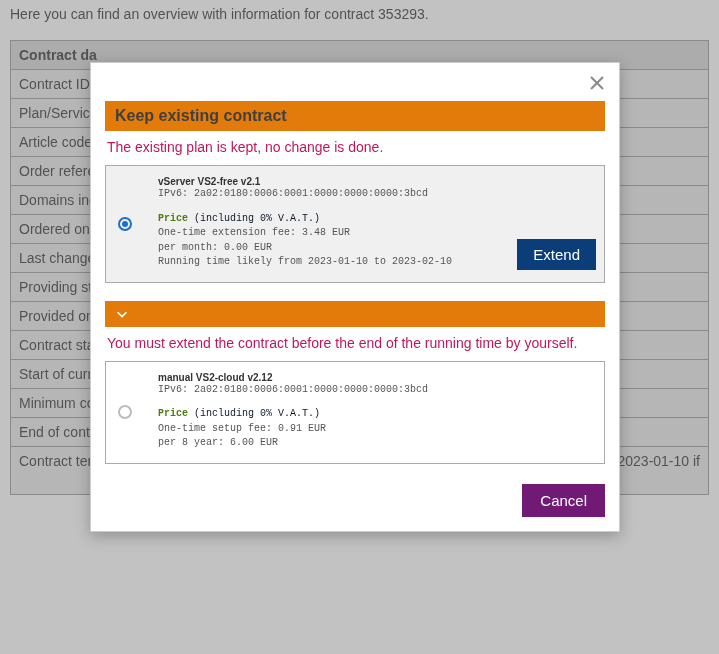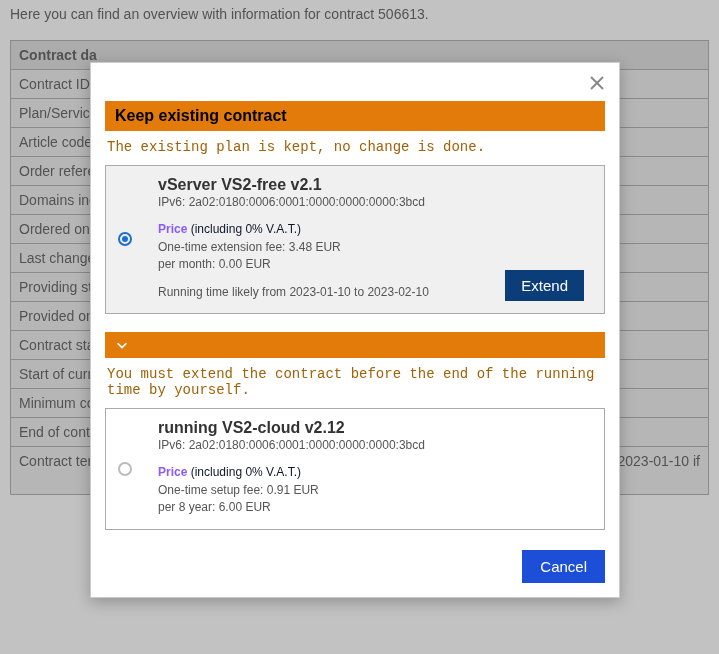--- a/index.html
+++ b/index.html
@@ -60,91 +60,90 @@
     right: 10px;
     width: 24px;
     height: 24px;
     cursor: pointer;
     color: #888;
     display:flex;align-items:center;justify-content:center;
   }
   .close svg { width: 16px; height: 16px; }
   .sec-header {
     background: #e37b0b;
-    color: #000000;
+    color: #404040;
     font-weight: bold;
     font-size: 16px;
     padding: 6px 10px;
     margin-top: 18px;
     display:flex;
     align-items:center;
     gap:8px;
   }
   .sec-header.first { margin-top: 26px; }
   .sec-sub {
     font-size: 14px;
-    color: #a16207;
+    color: #be185d;
     padding: 8px 2px 10px 2px;
-    font-family: Liberation Mono, monospace;
   }
   .plan-box {
     border: 1px solid #aaa;
     padding: 10px 12px 12px 12px;
     position: relative;
   }
   .plan-box.selected { background: #f0f0f0; }
   .radio-col {
     position: absolute;
     left: 12px;
     top: 50%;
     transform: translateY(-50%);
   }
   .radio-outer {
     width: 14px; height:14px; border:2px solid #1a6fd1; border-radius:50%;
     display:flex;align-items:center;justify-content:center;
   }
   .radio-outer.off { border-color:#bbb; }
   .radio-inner { width:6px;height:6px;border-radius:50%;background:#1a6fd1; }
   .plan-content { margin-left: 40px; }
-  .plan-title { font-weight: bold; font-size: 16px; }
-  .plan-line { font-size: 12px; color: #555; line-height: 1.45; }
+  .plan-title { font-weight: bold; font-size: 10px; }
+  .plan-line { font-size: 10px; color: #555; line-height: 1.45; font-family: Liberation Mono, monospace; }
   .plan-block2 { margin-top: 10px; }
-  .price-label { font-weight: bold; color:#8b5cf6; }
+  .price-label { font-weight: bold; color:#4d7c0f; }
   .vat { color:#0f172a; }
   .extend-btn {
     position: absolute;
-    right: 20px;
+    right: 8px;
     bottom: 12px;
     background: #0b3e78;
     color: #fff;
     border: none;
     padding: 7px 16px;
     font-size: 15px;
     cursor: pointer;
   }
   .chev { width:14px;height:14px; }
   .modal-footer {
     display:flex;
     justify-content:flex-end;
     margin-top:20px;
   }
   .cancel-btn {
-    background:#1d4ed8;
+    background:#701a75;
     color:#fff;
     border:none;
     padding:8px 18px;
     font-size:15px;
     cursor:pointer;
   }
 </style>
 </head>
 <body>
 
 <div class="page">
-  <div class="intro">Here you can find an overview with information for contract 506613.</div>
+  <div class="intro">Here you can find an overview with information for contract 353293.</div>
 
   <table class="contract">
     <tbody>
         <tr>
           <th>Contract da</th>
         </tr>
     <tr>
           <td>Contract ID:</td>
         </tr>
     <tr>
@@ -217,38 +216,38 @@
           <div class="radio-inner"></div>
         </div>
     </div>
     <div class="plan-content">
       <div class="plan-title">vServer VS2-free v2.1</div>
       <div class="plan-line">IPv6: 2a02:0180:0006:0001:0000:0000:0000:3bcd</div>
       <div class="plan-block2">
         <div class="plan-line"><span class="price-label">Price</span><span class="vat"> (including 0% V.A.T.)</span></div>
         <div class="plan-line">One-time extension fee: 3.48 EUR</div>
         <div class="plan-line">per month: 0.00 EUR</div>
-        <div class="plan-line" style="margin-top:10px;">Running time likely from 2023-01-10 to 2023-02-10</div>
+        <div class="plan-line" style="">Running time likely from 2023-01-10 to 2023-02-10</div>
       </div>
     </div>
     <button class="extend-btn">Extend</button>
   </div>
 
   <div class="sec-header">
     <svg class="chev" viewBox="0 0 16 16" fill="none" stroke="#fff" stroke-width="2">
         <polyline points="3,6 8,11 13,6"></polyline>
       </svg>
   </div>
   <div class="sec-sub">You must extend the contract before the end of the running time by yourself.</div>
   <div class="plan-box">
     <div class="radio-col">
       <div class="radio-outer off"></div>
     </div>
     <div class="plan-content">
-      <div class="plan-title">running VS2-cloud v2.12</div>
+      <div class="plan-title">manual VS2-cloud v2.12</div>
       <div class="plan-line">IPv6: 2a02:0180:0006:0001:0000:0000:0000:3bcd</div>
       <div class="plan-block2">
         <div class="plan-line"><span class="price-label">Price</span><span class="vat"> (including 0% V.A.T.)</span></div>
         <div class="plan-line">One-time setup fee: 0.91 EUR</div>
         <div class="plan-line">per 8 year: 6.00 EUR</div>
       </div>
     </div>
   </div>
 
   <div class="modal-footer">

